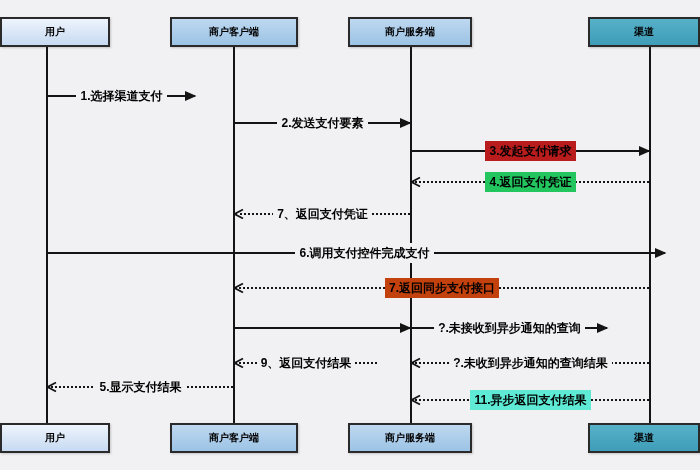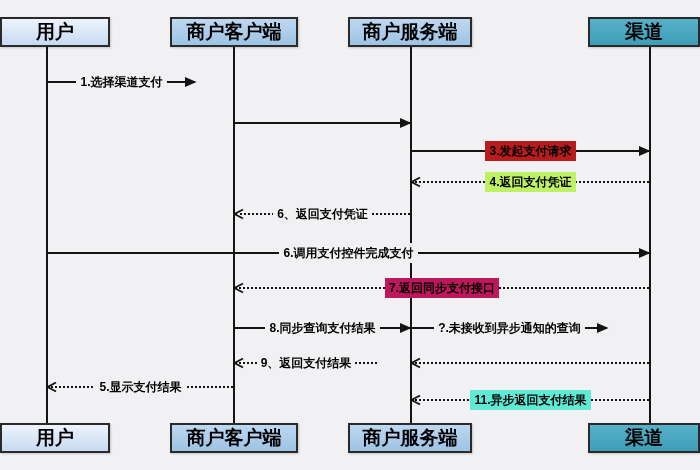--- a/index.html
+++ b/index.html
@@ -9,21 +9,21 @@
     background:#f1f1f3;
     font-family:"Liberation Sans","DejaVu Sans",sans-serif;
     overflow:hidden;
   }
   .actor{
     position:absolute;
     height:30px;
     border:2px solid #2a2a2a;
     box-sizing:border-box;
     display:flex;align-items:center;justify-content:center;
-    font-weight:bold;font-size:19px;color:#000;
+    font-weight:bold;font-size:10px;color:#000;
     box-shadow:1px 1px 2px rgba(0,0,0,0.18);
   }
   .lifeline{
     position:absolute;width:2px;background:#141414;
   }
   .msg{
     position:absolute;height:20px;display:flex;align-items:center;
   }
   .msg .line{
     position:absolute;left:1px;right:1px;top:9px;height:0;
@@ -67,85 +67,85 @@
       <span>商户服务端</span>
     </div>
     <div class="lifeline" style="left: 410px; top: 47px; height: 376px; background: rgb(20, 20, 20);"></div>
     <div class="actor" style="left: 588px; top: 17px; width: 112px; background: linear-gradient(rgb(86, 177, 200), rgb(63, 157, 184));">
       <span>渠道</span>
     </div>
     <div class="actor" style="left: 588px; top: 423px; width: 112px; background: linear-gradient(rgb(86, 177, 200), rgb(63, 157, 184));">
       <span>渠道</span>
     </div>
     <div class="lifeline" style="left: 649px; top: 47px; height: 376px; background: rgb(20, 20, 20);"></div>
-    <div class="msg solid" style="left: 47px; top: 72px; width: 149px;">
+    <div class="msg solid" style="left: 47px; top: 86px; width: 149px;">
       <div class="line" style="border-top-color: rgb(20, 20, 20);"></div>
       <span class="lbl" style="background: rgb(241, 241, 243);">1.选择渠道支付</span>
       <div class="head right">
         <svg width="12" height="11" viewBox="0 0 12 11">
           <path d="M0,0.5 L11.5,5.5 L0,10.5 Z" fill="#141414"></path>
         </svg>
       </div>
     </div>
     <div class="msg solid" style="left: 234px; top: 113px; width: 177px;">
       <div class="line" style="border-top-color: rgb(20, 20, 20);"></div>
+      <span class="lbl" style="background: rgb(241, 241, 243);">2.发送支付要素</span>
       <div class="head right">
         <svg width="12" height="11" viewBox="0 0 12 11">
           <path d="M0,0.5 L11.5,5.5 L0,10.5 Z" fill="#141414"></path>
         </svg>
       </div>
     </div>
     <div class="msg solid" style="left: 411px; top: 141px; width: 239px;">
       <div class="line" style="border-top-color: rgb(20, 20, 20);"></div>
       <span class="lbl" style="background: #b91c1c;">3.发起支付请求</span>
       <div class="head right">
         <svg width="12" height="11" viewBox="0 0 12 11">
           <path d="M0,0.5 L11.5,5.5 L0,10.5 Z" fill="#141414"></path>
         </svg>
       </div>
     </div>
     <div class="msg dotted" style="left: 411px; top: 172px; width: 239px;">
       <div class="line" style="border-top-color: rgb(20, 20, 20);"></div>
-      <span class="lbl" style="background: #bef264;">4.返回支付凭证</span>
+      <span class="lbl" style="background: #22c55e;">4.返回支付凭证</span>
       <div class="head left">
         <svg width="12" height="11" viewBox="0 0 12 11">
           <path d="M10,1 L1.5,5.5 L10,10" fill="none" stroke="#141414" stroke-width="1.8"></path>
         </svg>
       </div>
     </div>
     <div class="msg dotted" style="left: 234px; top: 204px; width: 177px;">
       <div class="line" style="border-top-color: rgb(20, 20, 20);"></div>
-      <span class="lbl" style="background: rgb(241, 241, 243);">6、返回支付凭证</span>
+      <span class="lbl" style="background: rgb(241, 241, 243);">7、返回支付凭证</span>
       <div class="head left">
         <svg width="12" height="11" viewBox="0 0 12 11">
           <path d="M10,1 L1.5,5.5 L10,10" fill="none" stroke="#141414" stroke-width="1.8"></path>
         </svg>
       </div>
     </div>
-    <div class="msg solid" style="left: 47px; top: 243px; width: 603px;">
+    <div class="msg solid" style="left: 47px; top: 243px; width: 603px; padding-left: 16px;">
       <div class="line" style="border-top-color: rgb(20, 20, 20);"></div>
       <span class="lbl" style="background: rgb(241, 241, 243);">6.调用支付控件完成支付</span>
       <div class="head right">
         <svg width="12" height="11" viewBox="0 0 12 11">
           <path d="M0,0.5 L11.5,5.5 L0,10.5 Z" fill="#141414"></path>
         </svg>
       </div>
     </div>
     <div class="msg dotted" style="left: 234px; top: 278px; width: 416px;">
       <div class="line" style="border-top-color: rgb(20, 20, 20);"></div>
-      <span class="lbl" style="background: #be185d;">7.返回同步支付接口</span>
+      <span class="lbl" style="background: #c2410c;">7.返回同步支付接口</span>
       <div class="head left">
         <svg width="12" height="11" viewBox="0 0 12 11">
           <path d="M10,1 L1.5,5.5 L10,10" fill="none" stroke="#141414" stroke-width="1.8"></path>
         </svg>
       </div>
     </div>
     <div class="msg solid" style="left: 234px; top: 318px; width: 177px;">
       <div class="line" style="border-top-color: rgb(20, 20, 20);"></div>
-      <span class="lbl" style="background: rgb(241, 241, 243);">8.同步查询支付结果</span>
       <div class="head right">
         <svg width="12" height="11" viewBox="0 0 12 11">
           <path d="M0,0.5 L11.5,5.5 L0,10.5 Z" fill="#141414"></path>
         </svg>
       </div>
     </div>
     <div class="msg solid" style="left: 411px; top: 318px; width: 197px;">
       <div class="line" style="border-top-color: rgb(20, 20, 20);"></div>
       <span class="lbl" style="background: rgb(241, 241, 243);">?.未接收到异步通知的查询</span>
       <div class="head right">
@@ -158,20 +158,21 @@
       <div class="line" style="border-top-color: rgb(20, 20, 20);"></div>
       <span class="lbl" style="background: rgb(241, 241, 243);">9、返回支付结果</span>
       <div class="head left">
         <svg width="12" height="11" viewBox="0 0 12 11">
           <path d="M10,1 L1.5,5.5 L10,10" fill="none" stroke="#141414" stroke-width="1.8"></path>
         </svg>
       </div>
     </div>
     <div class="msg dotted" style="left: 411px; top: 353px; width: 239px;">
       <div class="line" style="border-top-color: rgb(20, 20, 20);"></div>
+      <span class="lbl" style="background: rgb(241, 241, 243);">?.未收到异步通知的查询结果</span>
       <div class="head left">
         <svg width="12" height="11" viewBox="0 0 12 11">
           <path d="M10,1 L1.5,5.5 L10,10" fill="none" stroke="#141414" stroke-width="1.8"></path>
         </svg>
       </div>
     </div>
     <div class="msg dotted" style="left: 47px; top: 377px; width: 187px;">
       <div class="line" style="border-top-color: rgb(20, 20, 20);"></div>
       <span class="lbl" style="background: rgb(241, 241, 243);">5.显示支付结果</span>
       <div class="head left">

